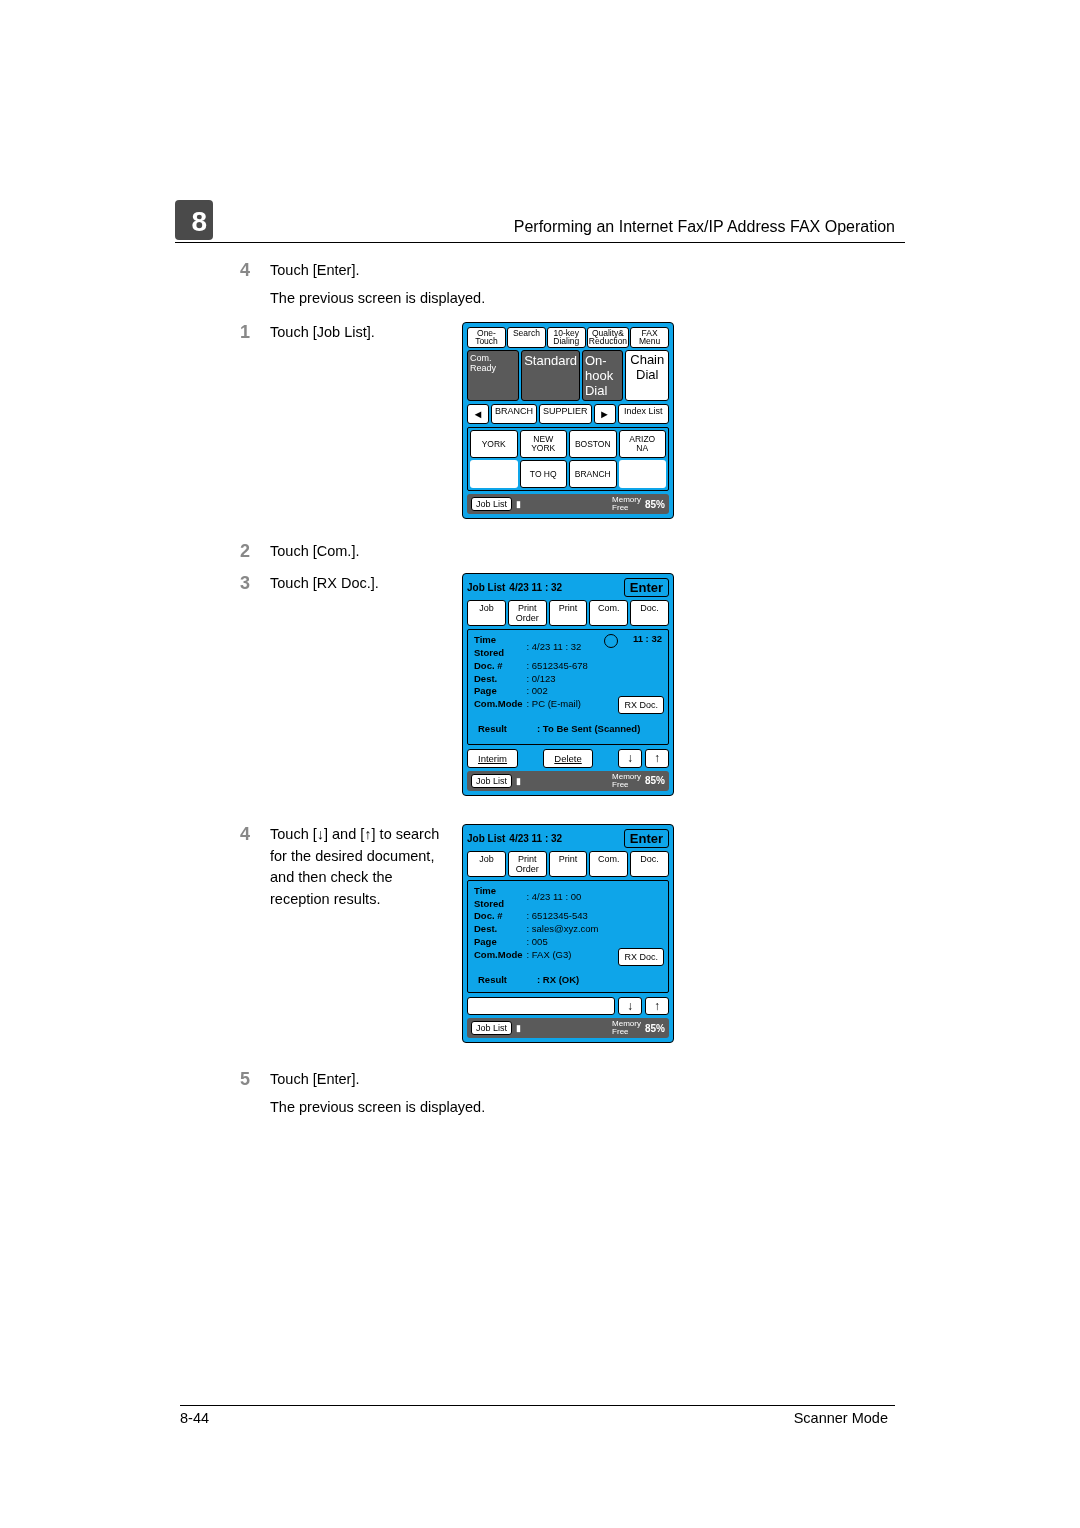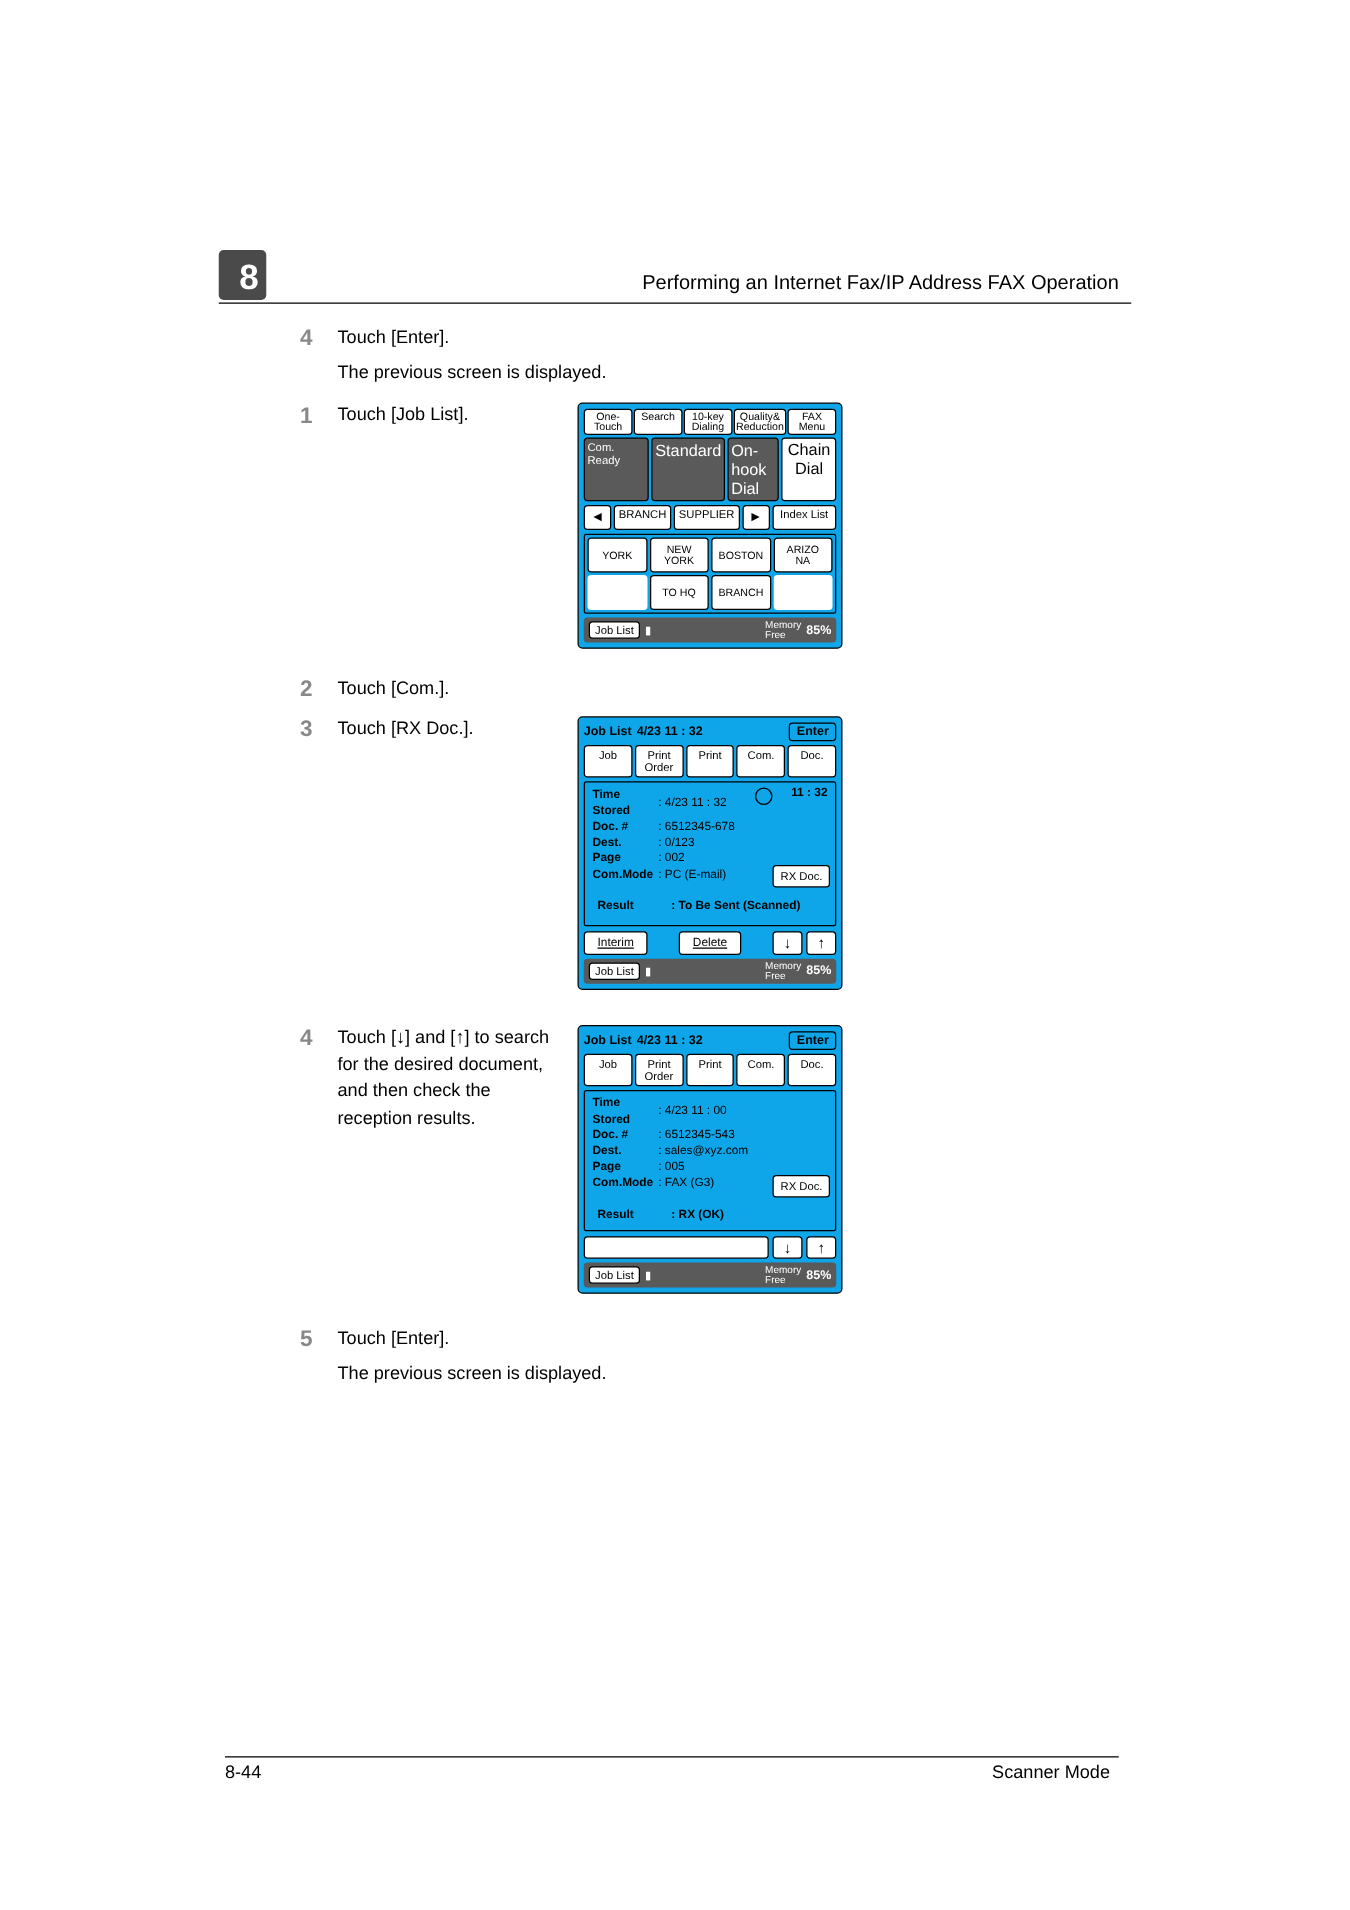--- a/index.html
+++ b/index.html
@@ -140,21 +140,21 @@
     background:#5a5a5a; color:#fff; border-radius:3px; padding:2px 4px;
     font-size:9px;
   }
   .footbar .spacer { flex:1; }
   .footbar .mem { font-size:8px; line-height:1; }
   .footbar .pct { font-size:10px; font-weight:bold; }
   
   .jl-title-row { display:flex; align-items:center; gap:4px; margin-bottom:3px; }
   .jl-title { font-weight:bold; font-size:10px; flex:0 0 auto; }
   .jl-dt { flex:1; font-weight:bold; font-size:10px; }
-  .jl-enter { border:1.5px solid #000; border-radius:3px; padding:1px 5px; font-size:10px; font-weight:bold; }
+  .jl-enter { border:1.5px solid #000; border-radius:3px; padding:1px 5px; font-size:13px; font-weight:bold; }
   .jl-tabs { display:flex; gap:2px; margin-bottom:3px; }
   .jl-tabs .btn { flex:1; font-size:9px; padding:2px 2px; }
   .jl-details {
     border:1px solid #000; border-radius:2px; padding:4px 6px 6px 6px;
     font-size:9.5px; line-height:1.35; position:relative; margin-bottom:4px;
   }
   .jl-details table { border-collapse:collapse; font-size:9.5px; }
   .jl-details td { padding:0 4px 0 0; }
   .rx-doc {
     position:absolute; right:4px; bottom:30px;

